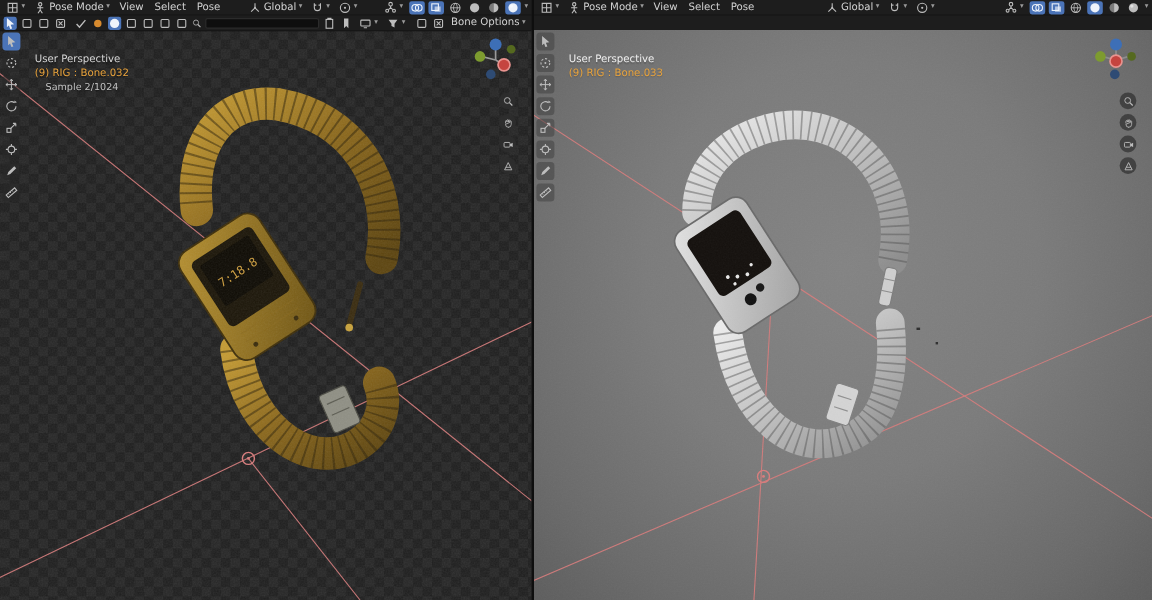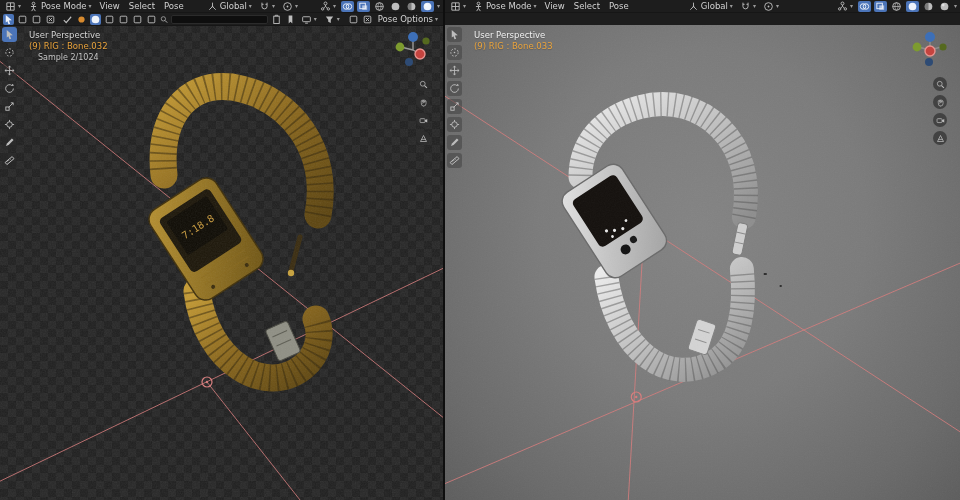--- a/index.html
+++ b/index.html
@@ -17,21 +17,21 @@
   .icbox{display:flex;align-items:center;justify-content:center;width:13px;height:11px;border-radius:2px;}
   .icbox.on{background:#4b74b8;color:#eef3fb;}
   .icbox.on .ic{color:#eef3fb;}
   .orangedot .ic{color:#d78a2e;}
   .searchbar{width:128px;height:7px;background:#0e0e0e;border:1px solid #2b2b2b;border-radius:2px;}
   .statusrow{color:#a9a9a9;font-size:8.5px;padding-left:6px;}
   .viewport{position:absolute;top:25px;left:0;right:0;bottom:0;overflow:hidden;}
   .vleft{background:#232323 repeating-conic-gradient(#272727 0% 25%, #1f1f1f 0% 50%);background-size:16px 16px;}
   .vright{background:radial-gradient(ellipse at 50% 42%, #838383 0%, #7b7b7b 45%, #6a6a6a 80%, #5d5d5d 100%);}
   .scene{position:absolute;inset:0;width:100%;height:100%;}
-  .vtext{position:absolute;left:29px;top:5px;z-index:4;font-size:8.5px;line-height:11px;color:#d6d6d6;text-shadow:0 1px 1px #00000066;}
+  .vtext{position:absolute;left:29px;top:20px;z-index:4;font-size:8.5px;line-height:11px;color:#d6d6d6;text-shadow:0 1px 1px #00000066;}
   .vtext .sel{color:#e9a33c;}
   .vtext .small{font-size:8px;color:#c4c4c4;text-align:center;}
   .vright .vtext{text-shadow:0 1px 1px #00000033;color:#f0f0f0;}
   .tcol{position:absolute;left:2px;top:2px;z-index:4;display:flex;flex-direction:column;gap:3px;}
   .tbtn{width:15px;height:15px;border-radius:3px;display:flex;align-items:center;justify-content:center;color:#cacaca;background:rgba(40,40,40,.55);}
   .tbtn.active{background:#4b74b8;color:#fff;}
   .vright .tbtn{background:rgba(66,66,66,.55);}
   .gizmo{position:absolute;top:5px;right:10px;z-index:4;width:40px;height:40px;}
   .navcol{position:absolute;top:52px;right:13px;z-index:4;display:flex;flex-direction:column;gap:4px;}
   .navbtn{width:14px;height:14px;border-radius:50%;background:rgba(46,46,46,.85);display:flex;align-items:center;justify-content:center;color:#c3c3c3;}
@@ -392,21 +392,21 @@
           </span>
         </span>
       <span class="icbox">
           <span class="ic">
             <svg viewBox="0 0 12 12">
               <use href="#s-xsquare"></use>
             </svg>
           </span>
         </span>
       <button class="hbtn">
-          <span>Pose Options</span>
+          <span>Bone Options</span>
           <span class="caret">▾</span>
         </button>
     </div>
 
     <div class="viewport vleft">
       <svg class="scene" viewBox="0 0 443 475" preserveAspectRatio="none">
         <defs>
           <linearGradient id="goldBand" x1="0" y1="0" x2="1" y2="1">
             <stop offset="0" stop-color="#c49a33"></stop>
               <stop offset=".5" stop-color="#8a671c"></stop>

